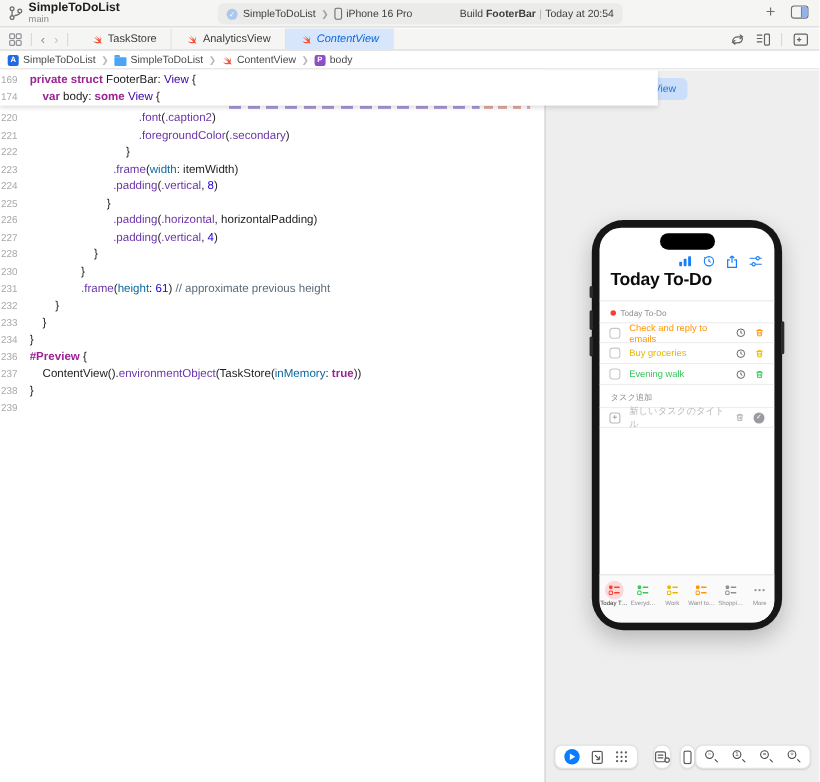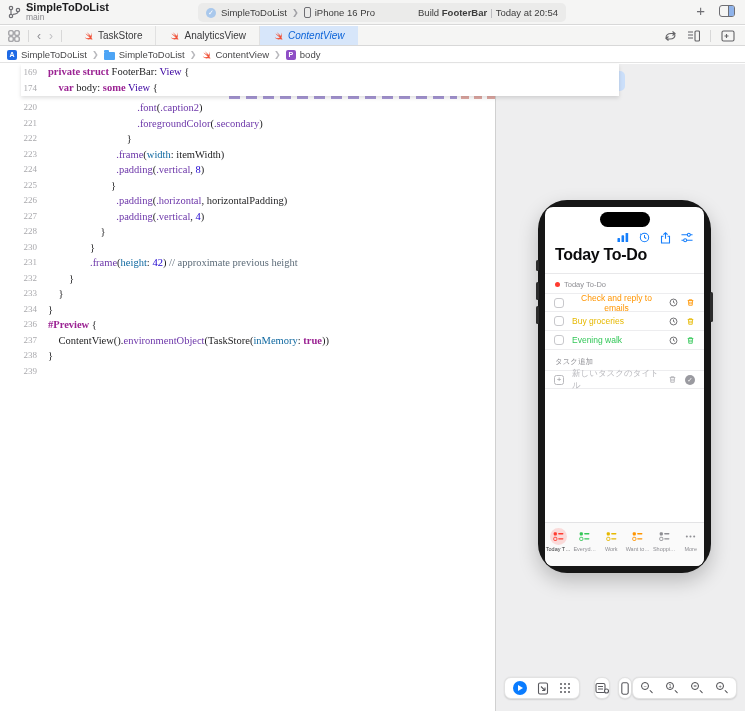--- a/index.html
+++ b/index.html
@@ -38,21 +38,21 @@
   
   .jumpbar { position:absolute; top:47px; left:0; right:0; height:16px; background:#fff; border-bottom:1px solid #e3e3e3; display:flex; align-items:center; padding-left:7px; font-size:9.5px; color:#48484a; }
   .crumb { display:flex; align-items:center; gap:4px; }
   .crumb-chev { color:#b8b8bc; font-size:8px; margin:0 5px; }
   .ico-proj { width:10px; height:10px; background:#1f6ae5; border-radius:2px; color:#fff; font-size:7px; font-weight:bold; display:flex; align-items:center; justify-content:center; }
   .ico-folder { width:11px; height:8px; background:#4da4f5; border-radius:1px; position:relative; margin-top:2px; }
   .ico-folder::before { content:""; position:absolute; top:-2px; left:0; width:5px; height:2px; background:#4da4f5; border-radius:1px 1px 0 0; }
   .ico-prop { width:10px; height:10px; background:#8e4ec6; border-radius:2px; color:#fff; font-size:7px; font-weight:bold; display:flex; align-items:center; justify-content:center; }
 
   
-  .editor { position:absolute; top:64px; left:0; width:598px; bottom:0; background:#fff; font-family:Liberation Serif, serif; font-size:10.5px;margin-left:21px; }
+  .editor { position:absolute; top:64px; left:0; width:598px; bottom:0; background:#fff; font-family:Liberation Sans, sans-serif; font-size:10.5px; }
   .code-line { height:15.5px; line-height:15.5px; display:flex; white-space:pre; }
   #sticky-lines { position:relative; z-index:2; background:#fff; box-shadow:0 2px 4px rgba(0,0,0,.13); }
   #sticky-lines .code-line { height:16px; line-height:16px; }
   .gutter { width:27px; flex:none; text-align:right; padding-right:11px; color:#a9a9ad; font-size:9px; }
   .ct { flex:1; }
   .tok-kw { color:var(--kw); font-weight:bold; }
   .tok-ty { color:var(--ty); }
   .tok-fn { color:var(--fn); }
   .tok-arg { color:var(--arg); }
   .tok-num { color:var(--num); }
@@ -68,30 +68,30 @@
   .preview-pill { position:absolute; left:41px; top:7px; height:20px; background:#cbdffa; border-radius:5px; display:inline-flex; align-items:center; gap:5px; padding:0 10px; color:#2173de; font-size:9.5px; }
   .app-ico { width:9px; height:9px; border:1.2px solid #2173de; border-radius:2.5px; }
 
   
   .phone { position:absolute; left:42px; top:136px; width:173px; height:373px; background:#161616; border-radius:29px; box-shadow:0 8px 20px rgba(0,0,0,.22); }
   .nub { position:absolute; width:3px; background:#2c2c2c; border-radius:2px; }
   .nub.l1 { left:-2px; top:60px; height:11px; }
   .nub.l2 { left:-2px; top:82px; height:18px; }
   .nub.l3 { left:-2px; top:106px; height:18px; }
   .nub.r1 { right:-2px; top:92px; height:30px; }
-  .screen { position:absolute; inset:7px; background:#fff; border-radius:8px; overflow:hidden; }
+  .screen { position:absolute; inset:7px; background:#fff; border-radius:20px; overflow:hidden; }
   .island { position:absolute; top:5px; left:50%; transform:translateX(-50%); width:50px; height:15px; background:#000; border-radius:8px; }
   .p-toolbar { position:absolute; top:25px; right:11px; display:flex; gap:10px; color:#157efb; }
   .p-title { position:absolute; top:39px; left:10px; font-size:16px; font-weight:bold; letter-spacing:-.3px; color:#0b0b0c; }
   .hair { position:absolute; left:0; right:0; height:1px; background:#e8e8ea; }
   .p-section { position:absolute; left:10px; display:flex; align-items:center; gap:4px; font-size:7.5px; color:#8e8e93; }
   .red-dot { width:5px; height:5px; border-radius:50%; background:#ff3b30; }
   .rows { position:absolute; top:86px; left:0; right:0; }
   .trow { height:19px; display:flex; align-items:center; gap:8px; padding:0 9px; border-bottom:1px solid #ededef; }
-  .rows .trow:first-child { border-top:1px solid #ededef;text-align:center; }
+  .rows .trow:first-child { border-top:1px solid #ededef; }
   .cbox { width:10px; height:10px; border:1.3px solid #c8c8cc; border-radius:3px; flex:none; }
   .task-label { flex:1; font-size:8.5px; }
   .row-ico { color:#636366; flex:none; }
   .p-inrow { position:absolute; top:163px; left:0; right:0; height:19px; display:flex; align-items:center; gap:8px; padding:0 9px; border-top:1px solid #ededef; border-bottom:1px solid #ededef; }
   .plusbox { width:10px; height:10px; border:1.2px solid #b9b9bd; border-radius:2.5px; color:#8e8e93; font-size:8px; line-height:8px; text-align:center; flex:none; }
   .ph-text { flex:1; font-size:8.5px; color:#b9b9be; }
   .chk-circle { width:10px; height:10px; border-radius:50%; background:#9a9aa0; color:#fff; font-size:6.5px; line-height:10px; text-align:center; flex:none; }
   .p-footer { position:absolute; left:0; right:0; bottom:0; height:44px; background:#fafafa; border-top:1px solid #e3e3e5; display:flex; padding-top:5px; }
   .ftab { flex:1; display:flex; flex-direction:column; align-items:center; gap:1px; }
   .ficon-wrap { width:17px; height:17px; border-radius:50%; display:flex; align-items:center; justify-content:center; }
@@ -228,21 +228,21 @@
       <div class="code-line"><span class="gutter">220</span><span class="ct"><span class="tok-pl">                                  </span><span class="tok-fn">.font</span><span class="tok-pl">(</span><span class="tok-fn">.caption2</span><span class="tok-pl">)</span></span></div>
       <div class="code-line"><span class="gutter">221</span><span class="ct"><span class="tok-pl">                                  </span><span class="tok-fn">.foregroundColor</span><span class="tok-pl">(</span><span class="tok-fn">.secondary</span><span class="tok-pl">)</span></span></div>
       <div class="code-line"><span class="gutter">222</span><span class="ct"><span class="tok-pl">                              }</span></span></div>
       <div class="code-line"><span class="gutter">223</span><span class="ct"><span class="tok-pl">                          </span><span class="tok-fn">.frame</span><span class="tok-pl">(</span><span class="tok-arg">width</span><span class="tok-pl">: itemWidth)</span></span></div>
       <div class="code-line"><span class="gutter">224</span><span class="ct"><span class="tok-pl">                          </span><span class="tok-fn">.padding</span><span class="tok-pl">(</span><span class="tok-fn">.vertical</span><span class="tok-pl">, </span><span class="tok-num">8</span><span class="tok-pl">)</span></span></div>
       <div class="code-line"><span class="gutter">225</span><span class="ct"><span class="tok-pl">                        }</span></span></div>
       <div class="code-line"><span class="gutter">226</span><span class="ct"><span class="tok-pl">                          </span><span class="tok-fn">.padding</span><span class="tok-pl">(</span><span class="tok-fn">.horizontal</span><span class="tok-pl">, horizontalPadding)</span></span></div>
       <div class="code-line"><span class="gutter">227</span><span class="ct"><span class="tok-pl">                          </span><span class="tok-fn">.padding</span><span class="tok-pl">(</span><span class="tok-fn">.vertical</span><span class="tok-pl">, </span><span class="tok-num">4</span><span class="tok-pl">)</span></span></div>
       <div class="code-line"><span class="gutter">228</span><span class="ct"><span class="tok-pl">                    }</span></span></div>
       <div class="code-line"><span class="gutter">230</span><span class="ct"><span class="tok-pl">                }</span></span></div>
-      <div class="code-line"><span class="gutter">231</span><span class="ct"><span class="tok-pl">                </span><span class="tok-fn">.frame</span><span class="tok-pl">(</span><span class="tok-arg">height</span><span class="tok-pl">: </span><span class="tok-num">42</span><span class="tok-pl">) </span><span class="tok-cm">// approximate previous height</span></span></div>
+      <div class="code-line"><span class="gutter">231</span><span class="ct"><span class="tok-pl">                </span><span class="tok-fn">.frame</span><span class="tok-pl">(</span><span class="tok-arg">height</span><span class="tok-pl">: </span><span class="tok-num">61</span><span class="tok-pl">) </span><span class="tok-cm">// approximate previous height</span></span></div>
       <div class="code-line"><span class="gutter">232</span><span class="ct"><span class="tok-pl">        }</span></span></div>
       <div class="code-line"><span class="gutter">233</span><span class="ct"><span class="tok-pl">    }</span></span></div>
       <div class="code-line"><span class="gutter">234</span><span class="ct"><span class="tok-pl">}</span></span></div>
       <div class="code-line"><span class="gutter">236</span><span class="ct"><span class="tok-kw">#Preview</span><span class="tok-pl"> {</span></span></div>
       <div class="code-line"><span class="gutter">237</span><span class="ct"><span class="tok-pl">    ContentView().</span><span class="tok-fn">environmentObject</span><span class="tok-pl">(TaskStore(</span><span class="tok-arg">inMemory</span><span class="tok-pl">: </span><span class="tok-kw">true</span><span class="tok-pl">))</span></span></div>
       <div class="code-line"><span class="gutter">238</span><span class="ct"><span class="tok-pl">}</span></span></div>
       <div class="code-line"><span class="gutter">239</span><span class="ct"></span></div>
     </div>
 </div>
 

